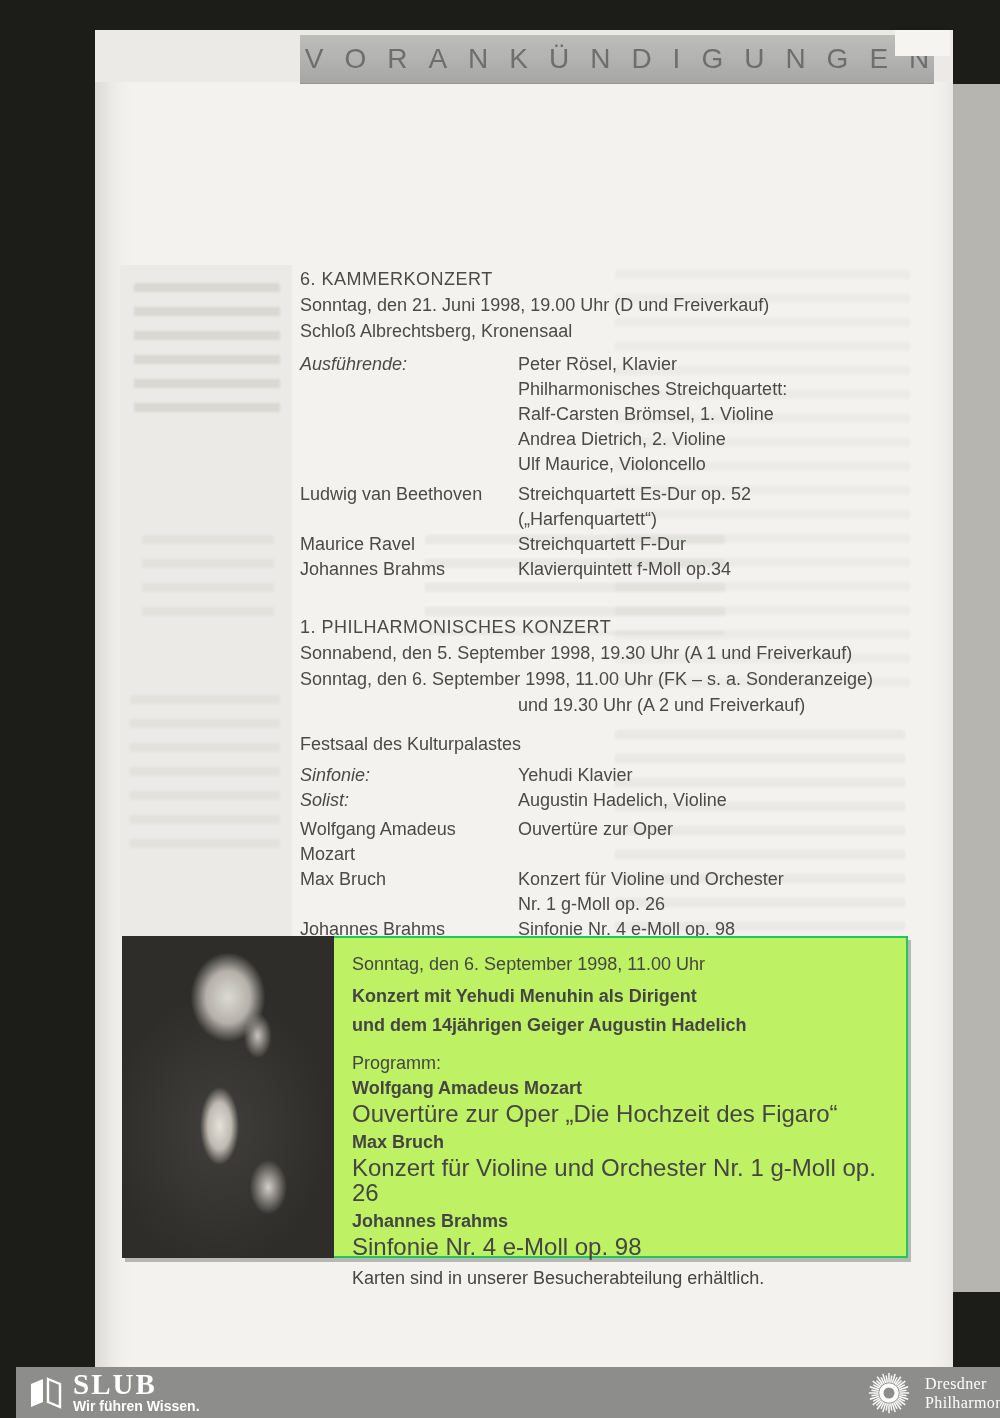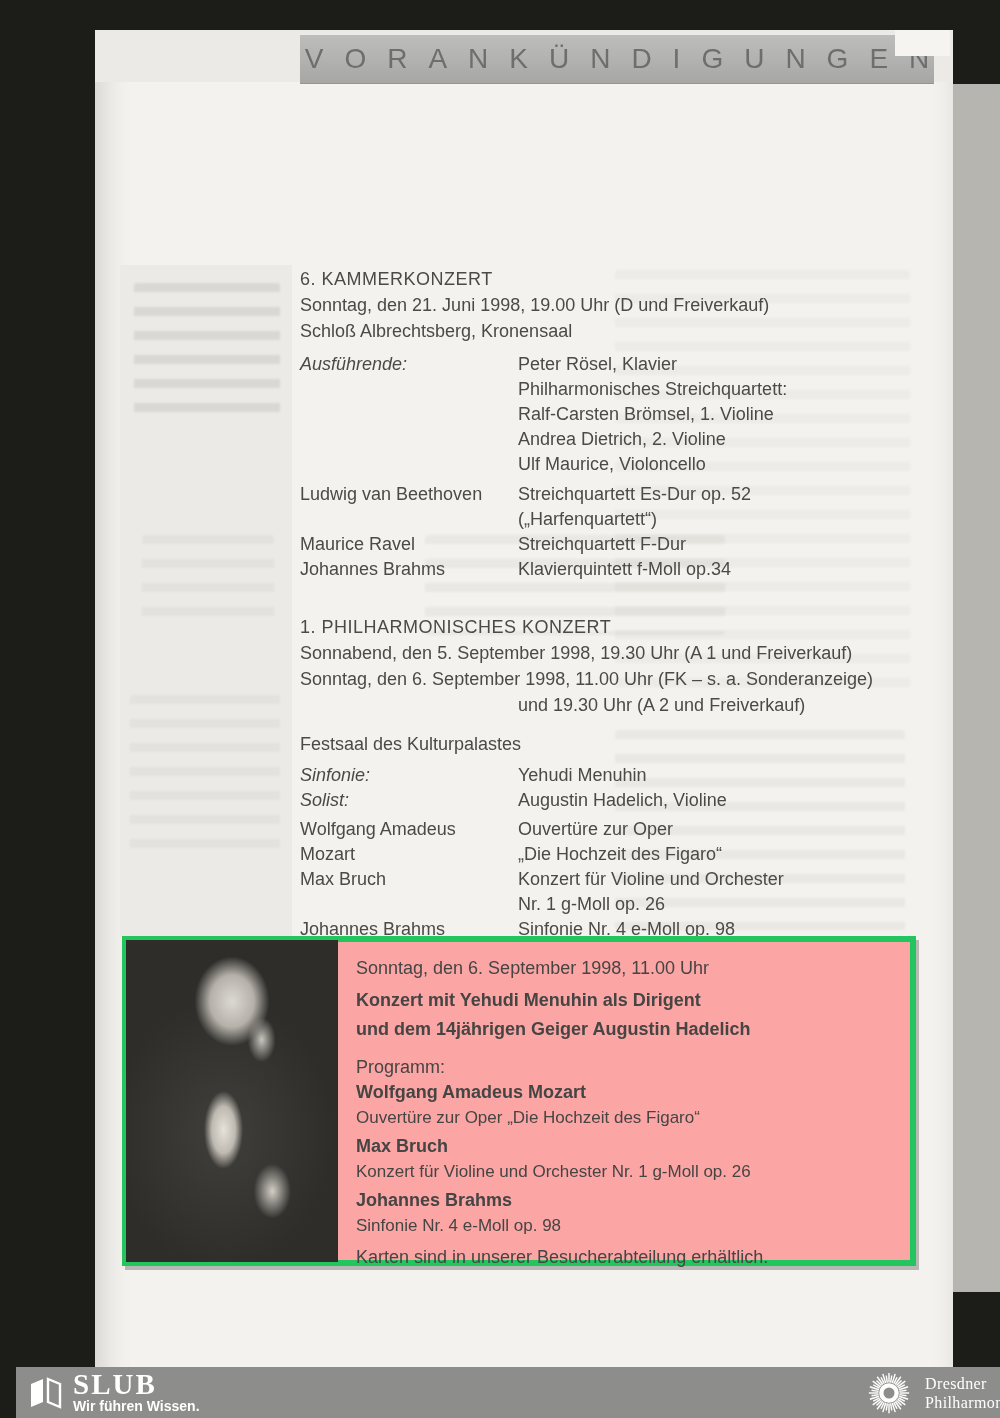--- a/index.html
+++ b/index.html
@@ -52,39 +52,39 @@
   .indent{padding-left:218px;}
   .venue{margin-bottom:6px;}
   .rows{margin-top:8px;}
   .row{display:grid;grid-template-columns:218px 1fr;line-height:25px;}
   .row .lbl{padding-right:8px;}
   .ital{font-style:italic;}
 
   
   .promo-box{
     position:absolute;left:27px;top:906px;width:782px;height:318px;
-    background:#fca5a5;border:6px solid #22c55e;
+    background:#bef264;border:2px solid #22c55e;
     box-shadow:3px 4px 0 rgba(110,110,106,.45);
   }
   .promo-photo{
     position:absolute;left:-2px;top:-2px;bottom:-2px;width:212px;
     background-color:#2e2d2a;
     background-image:
       radial-gradient(ellipse 52px 62px at 50% 19%, #dcd9d3 0%, #b5b1aa 42%, rgba(62,60,56,0) 72%),
       radial-gradient(ellipse 20px 32px at 64% 31%, #c8c4bd 0%, rgba(62,60,56,0) 70%),
       radial-gradient(ellipse 26px 52px at 46% 59%, #e6e2da 0%, #beb9b1 45%, rgba(50,48,45,0) 75%),
       radial-gradient(ellipse 26px 38px at 69% 78%, #d3cfc7 0%, rgba(50,48,45,0) 72%),
       radial-gradient(ellipse 130px 160px at 46% 60%, #403f3b 0%, rgba(40,39,36,0) 85%);
   }
   .promo-text{margin-left:228px;padding:16px 12px 0 0;color:#454543;}
   .promo-date{font-size:18px;margin-bottom:7px;}
   .promo-headline{font-size:18px;font-weight:bold;line-height:29px;}
   .promo-program-label{font-size:18px;margin-top:11px;line-height:25px;}
   .promo-composer{font-size:18px;font-weight:bold;line-height:25px;}
-  .promo-work{font-size:17px;line-height:25px;}
+  .promo-work{font-size:24px;line-height:25px;}
   .promo-tickets{font-size:18px;margin-top:9px;}
 
   
   .viewer-footer{
     position:absolute;left:16px;top:1367px;width:1000px;height:51px;
     background:#8d8d8b;display:flex;align-items:center;justify-content:space-between;
   }
   .slub-logo{display:flex;align-items:center;margin-left:13px;cursor:pointer;}
   .slub-book{width:34px;height:32px;margin-right:10px;}
   .slub-text-col{display:flex;flex-direction:column;}
@@ -162,31 +162,30 @@
     <div class="sec sec2">
       <div class="sec-title">1. PHILHARMONISCHES KONZERT</div>
       <div>Sonnabend, den 5. September 1998, 19.30 Uhr (A 1 und Freiverkauf)</div>
       <div>Sonntag, den 6. September 1998, 11.00 Uhr (FK – s. a. Sonderanzeige)</div>
       <div class="indent">und 19.30 Uhr (A 2 und Freiverkauf)</div>
       <div class="venue" style="margin-top:13px;">Festsaal des Kulturpalastes</div>
 
       <div class="rows" style="margin-top:4px;">
         <div class="row">
           <div class="lbl ital">Sinfonie:</div>
-          <div>Yehudi Menuhin</div>
+          <div>Yehudi Klavier</div>
         </div>
         <div class="row">
           <div class="lbl ital">Solist:</div>
           <div>Augustin Hadelich, Violine</div>
         </div>
         <div class="row" style="margin-top:4px;">
           <div class="lbl">Wolfgang Amadeus Mozart</div>
           <div>
             <div>Ouvertüre zur Oper</div>
-            <div>„Die Hochzeit des Figaro“</div>
           </div>
         </div>
         <div class="row">
           <div class="lbl">Max Bruch</div>
           <div>
             <div>Konzert für Violine und Orchester</div>
             <div>Nr. 1 g-Moll op. 26</div>
           </div>
         </div>
         <div class="row">

